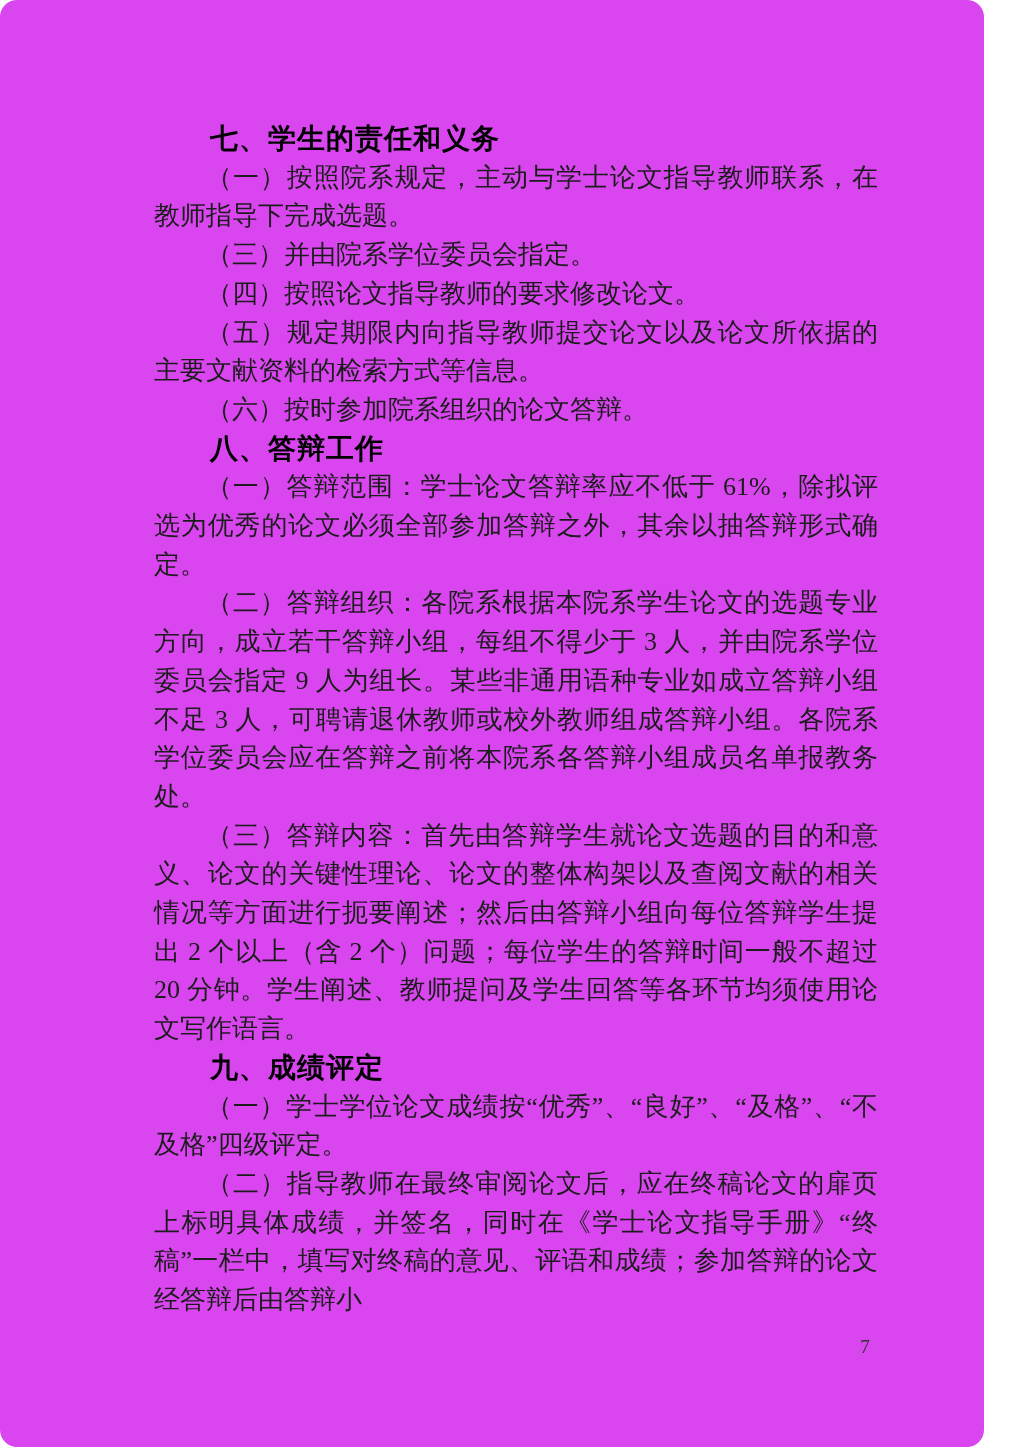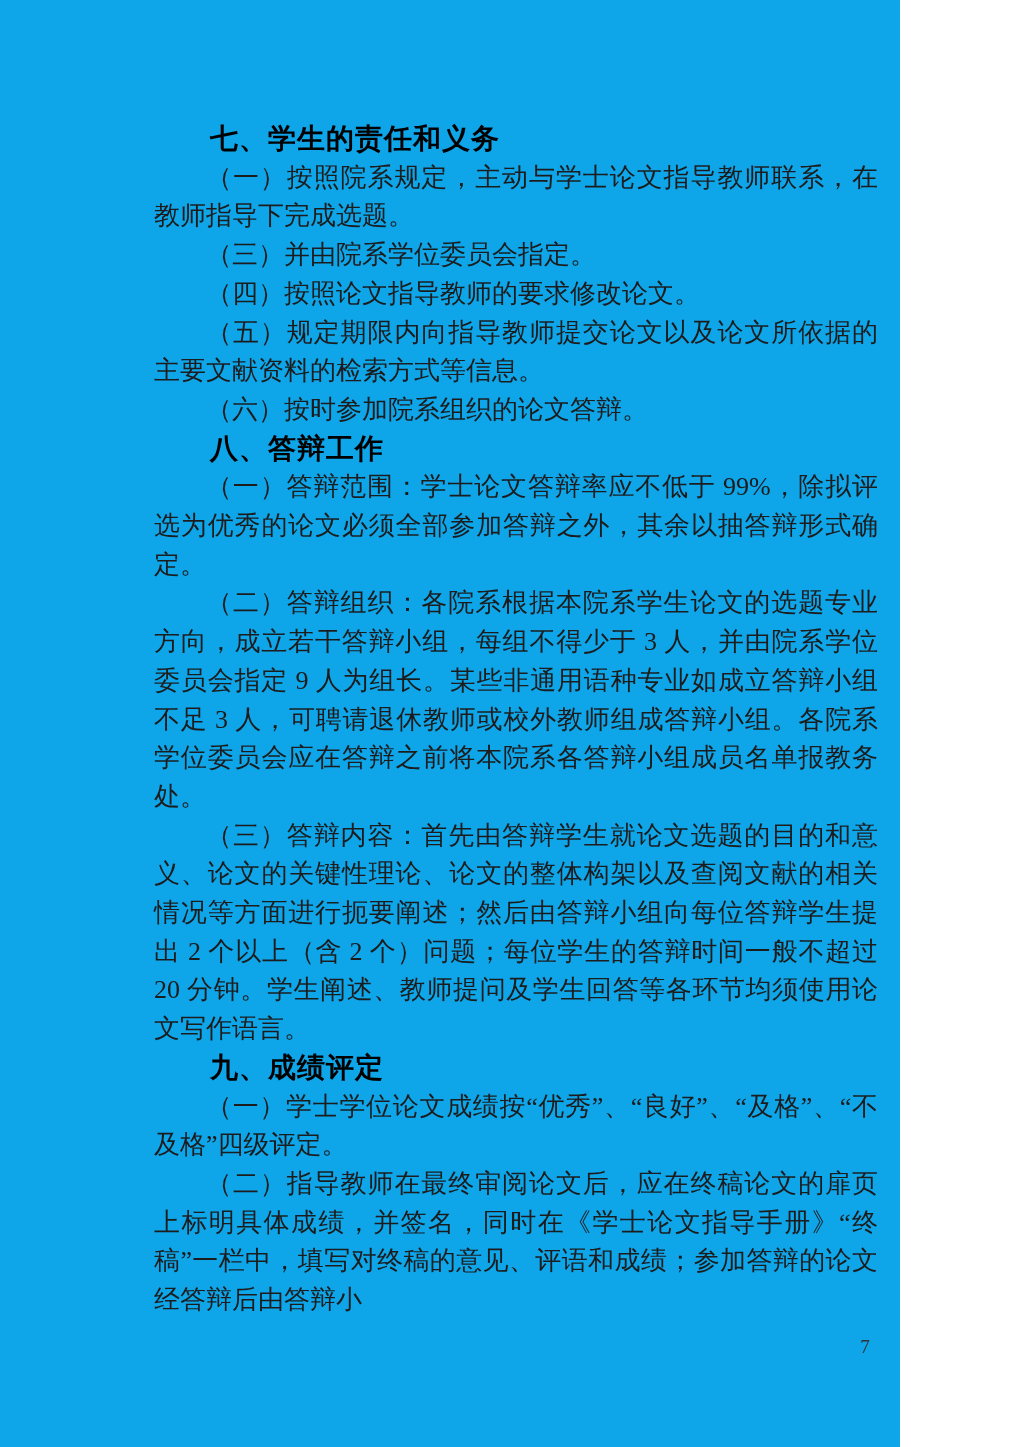--- a/index.html
+++ b/index.html
@@ -2,24 +2,25 @@
 <html><head>
 <meta charset="utf-8">
 <style>
   html, body {
     margin: 0;
     padding: 0;
     background: #ffffff;
   }
   .page {
     position: relative;
-    width: 900px;
+    width: 984px;
     height: 1447px;
-    background: #0ea5e9;
+    background: #d946ef;
     overflow: hidden;
+    border-radius: 17px;
   }
   .content {
     position: absolute;
     left: 154px;
     top: 120px;
     width: 724px;
     font-family: "Liberation Serif", "DejaVu Serif", serif;
     font-size: 26px;
     line-height: 38.7px;
     color: #1c1c1c;
@@ -60,21 +61,21 @@
   <div class="content">
 
     <h2 class="sec-heading">七、学生的责任和义务</h2>
     <p>（一）按照院系规定，主动与学士论文指导教师联系，在教师指导下完成选题。</p>
     <p>（三）并由院系学位委员会指定。</p>
     <p>（四）按照论文指导教师的要求修改论文。</p>
     <p>（五）规定期限内向指导教师提交论文以及论文所依据的主要文献资料的检索方式等信息。</p>
     <p>（六）按时参加院系组织的论文答辩。</p>
 
     <h2 class="sec-heading">八、答辩工作</h2>
-    <p>（一）答辩范围：学士论文答辩率应不低于 99%，除拟评选为优秀的论文必须全部参加答辩之外，其余以抽答辩形式确定。</p>
+    <p>（一）答辩范围：学士论文答辩率应不低于 61%，除拟评选为优秀的论文必须全部参加答辩之外，其余以抽答辩形式确定。</p>
     <p>（二）答辩组织：各院系根据本院系学生论文的选题专业方向，成立若干答辩小组，每组不得少于 3 人，并由院系学位委员会指定 9 人为组长。某些非通用语种专业如成立答辩小组不足 3 人，可聘请退休教师或校外教师组成答辩小组。各院系学位委员会应在答辩之前将本院系各答辩小组成员名单报教务处。</p>
     <p>（三）答辩内容：首先由答辩学生就论文选题的目的和意义、论文的关键性理论、论文的整体构架以及查阅文献的相关情况等方面进行扼要阐述；然后由答辩小组向每位答辩学生提出 2 个以上（含 2 个）问题；每位学生的答辩时间一般不超过 20 分钟。学生阐述、教师提问及学生回答等各环节均须使用论文写作语言。</p>
 
     <h2 class="sec-heading">九、成绩评定</h2>
     <p>（一）学士学位论文成绩按“优秀”、“良好”、“及格”、“不及格”四级评定。</p>
     <p>（二）指导教师在最终审阅论文后，应在终稿论文的扉页上标明具体成绩，并签名，同时在《学士论文指导手册》“终稿”一栏中，填写对终稿的意见、评语和成绩；参加答辩的论文经答辩后由答辩小</p>
 
   </div>
 
   <div class="page-number">7</div>

